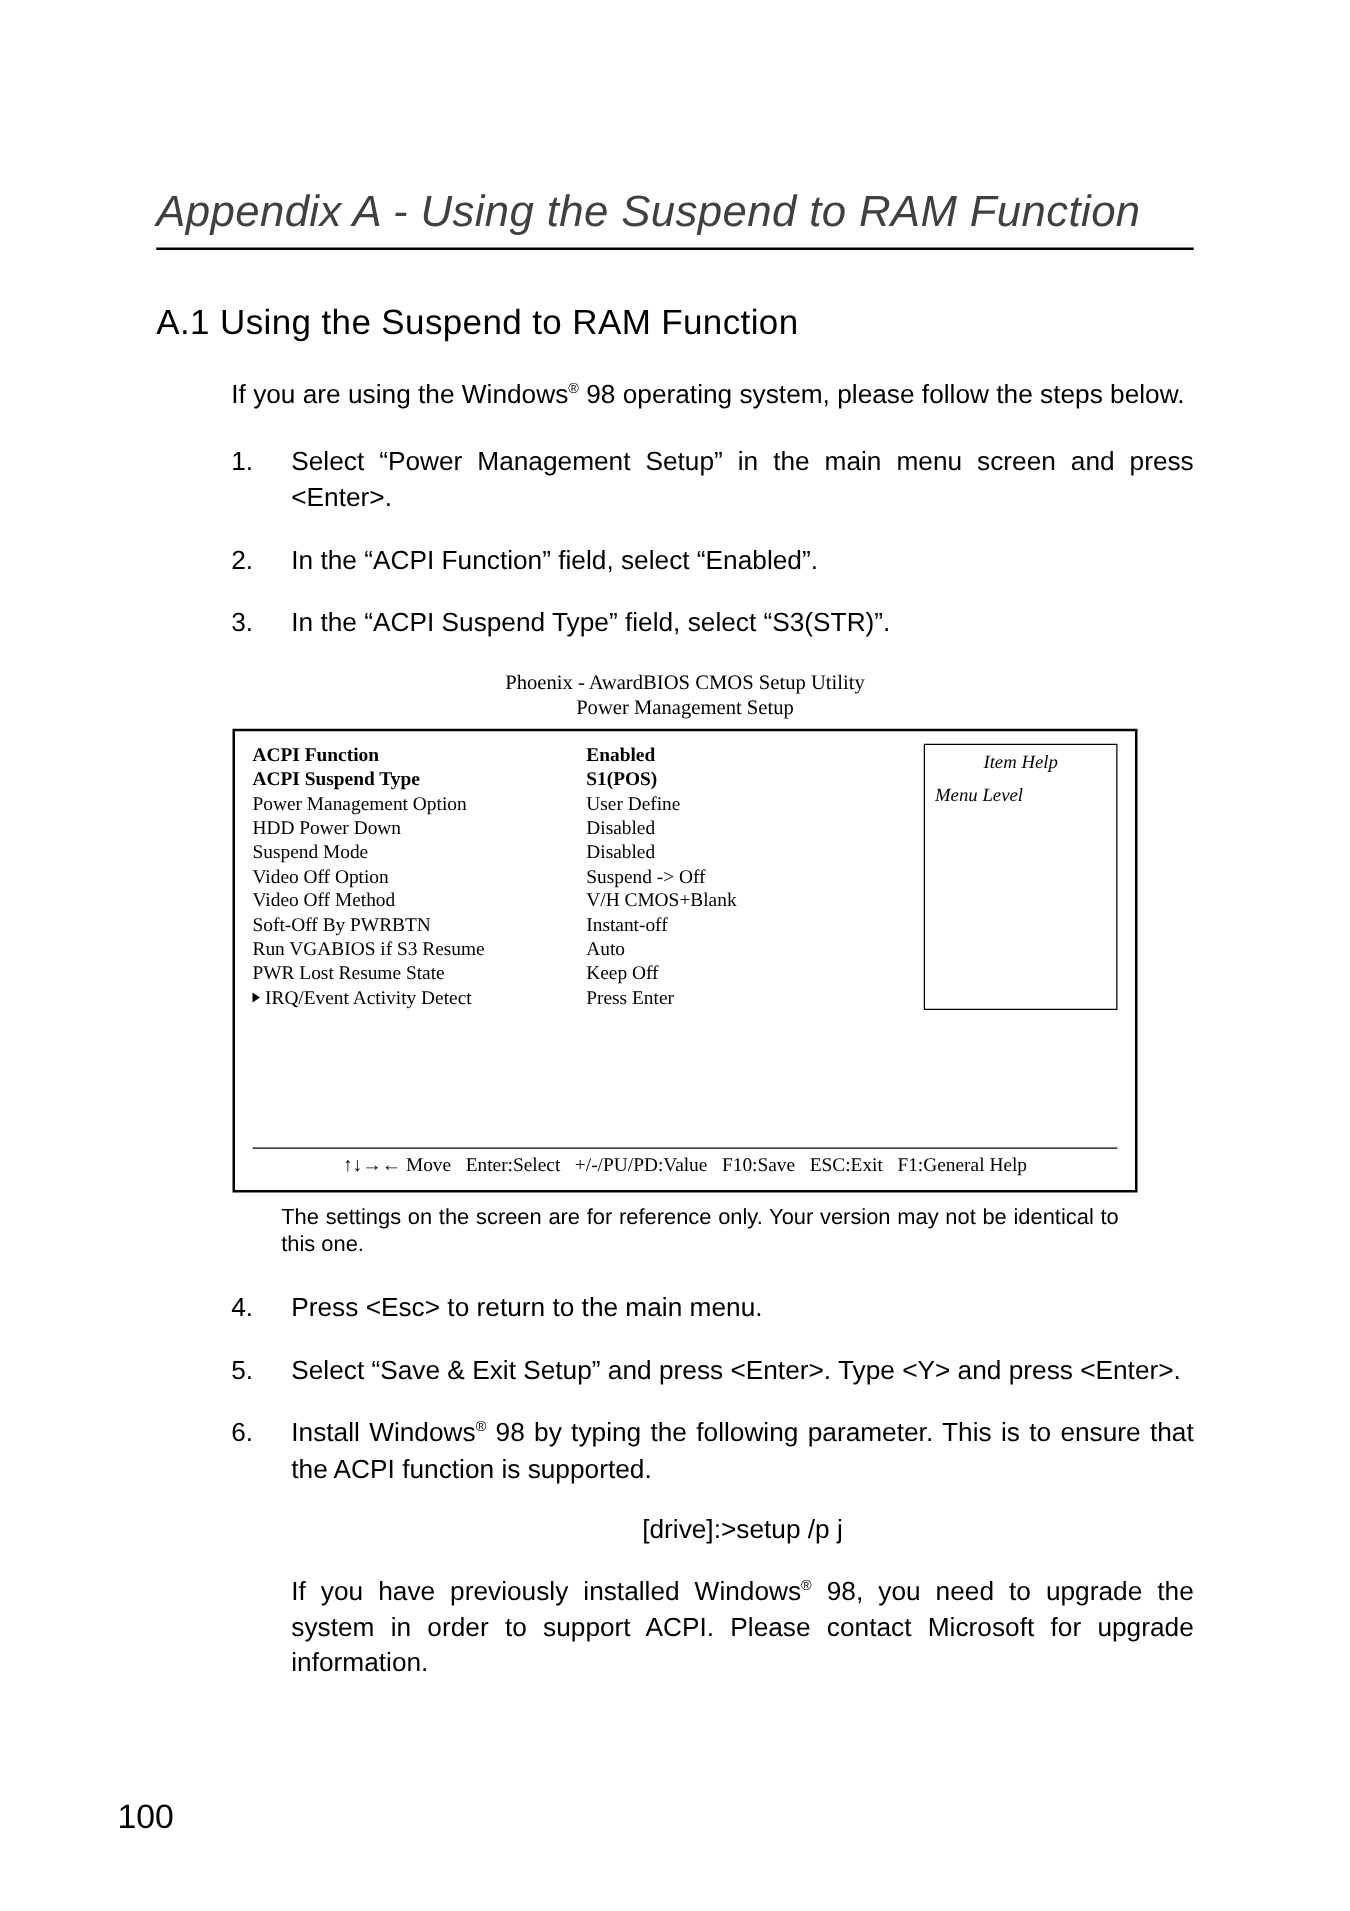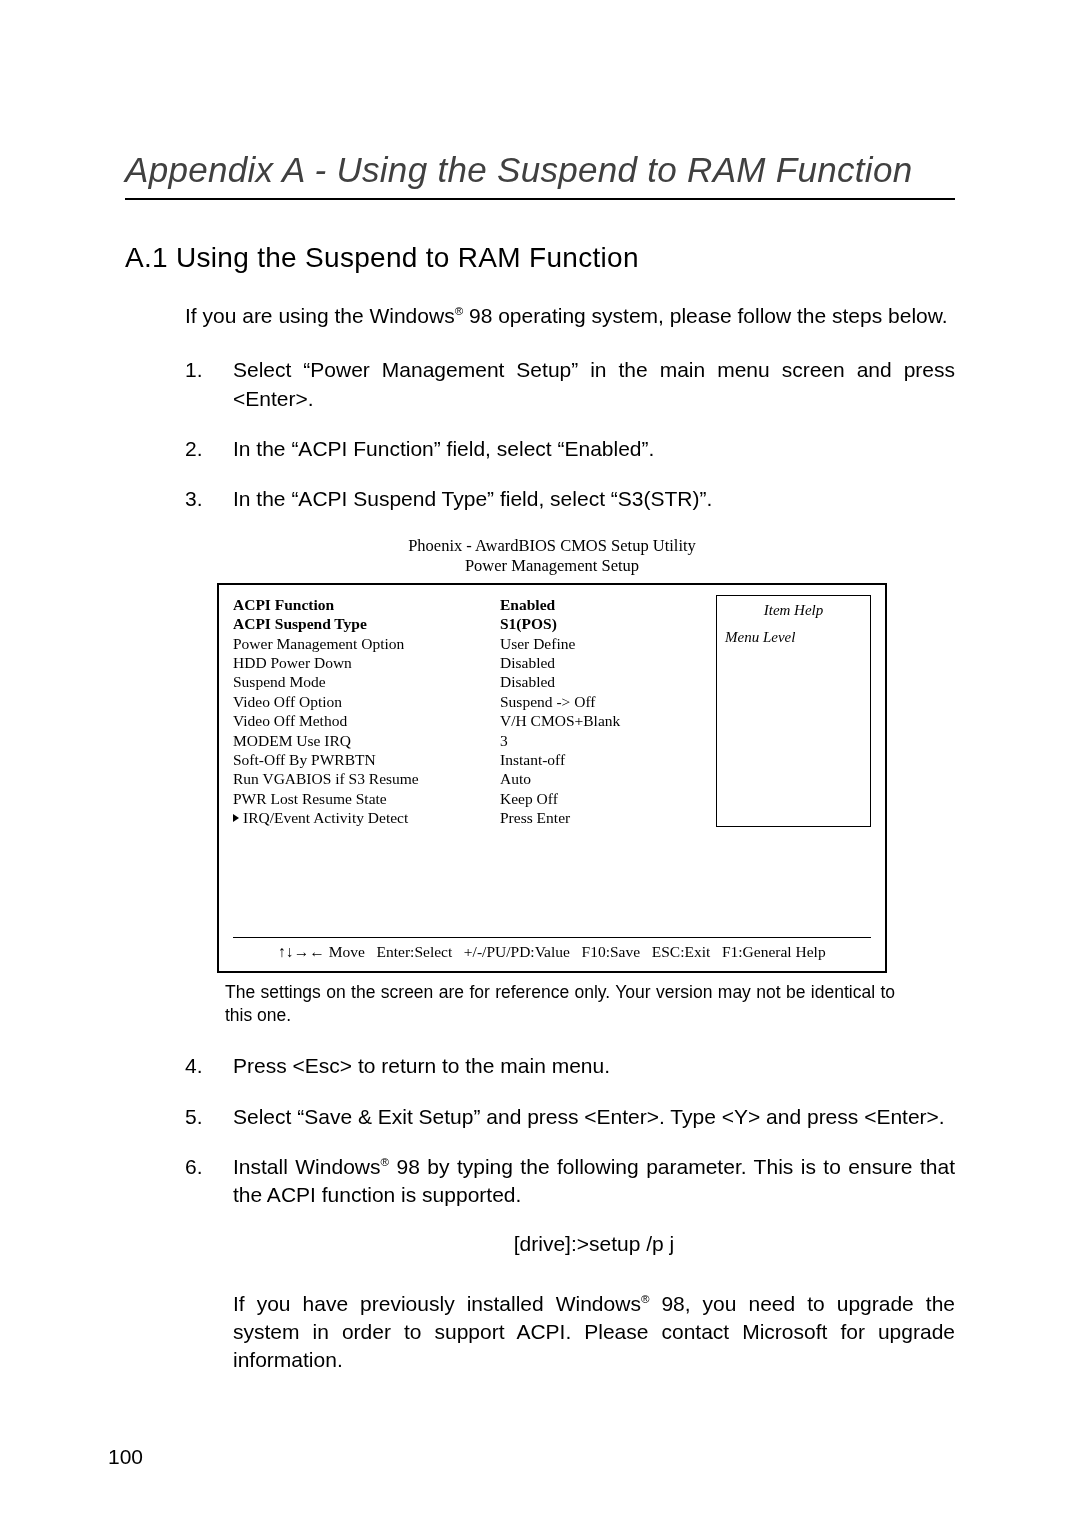--- a/index.html
+++ b/index.html
@@ -48,22 +48,22 @@
     line-height: 1.35;
     margin-bottom: 22px;
     text-align: justify;
   }
   ol.steps > li .num {
     width: 48px;
     flex-shrink: 0;
   }
   ol.steps > li .txt { flex: 1; }
   .bios-figure {
-    margin: 10px 0 6px 92px;
-    width: 670px;
+    margin: 10px 0 6px 61px;
+    width: 724px;
     font-family: "Times New Roman", Times, serif;
   }
   .bios-caption {
     text-align: center;
     font-size: 16.5px;
     line-height: 1.25;
     margin-bottom: 6px;
   }
   .bios-box {
     border: 2px solid #000;
@@ -104,27 +104,27 @@
     font-weight: 300;
     line-height: 1.35;
     text-align: justify;
     margin-bottom: 22px;
   }
   .centered-cmd {
     margin-left: 108px;
     font-size: 21px;
     font-weight: 300;
     text-align: center;
-    margin-bottom: 34px;
+    margin-bottom: 24px;
   }
   .page-number {
     position: absolute;
-    left: 108px;
+    left: 94px;
     bottom: 60px;
-    font-size: 21px;
+    font-size: 27px;
     font-weight: 300;
   }
   sup { font-size: 0.55em; vertical-align: super; }
 </style>
 </head>
 <body>
 
 <h1 class="appendix-title">Appendix A - Using the Suspend to RAM Function</h1>
 <hr class="title-rule">
 
@@ -177,24 +177,20 @@
           </div>
           <div class="bios-row">
             <span class="lbl">Video Off Option</span>
             <span class="val">Suspend -&gt; Off</span>
           </div>
           <div class="bios-row">
             <span class="lbl">Video Off Method</span>
             <span class="val">V/H CMOS+Blank</span>
           </div>
           <div class="bios-row">
-            <span class="lbl">MODEM Use IRQ</span>
-            <span class="val">3</span>
-          </div>
-          <div class="bios-row">
             <span class="lbl">Soft-Off By PWRBTN</span>
             <span class="val">Instant-off</span>
           </div>
           <div class="bios-row">
             <span class="lbl">Run VGABIOS if S3 Resume</span>
             <span class="val">Auto</span>
           </div>
           <div class="bios-row">
             <span class="lbl">PWR Lost Resume State</span>
             <span class="val">Keep Off</span>

